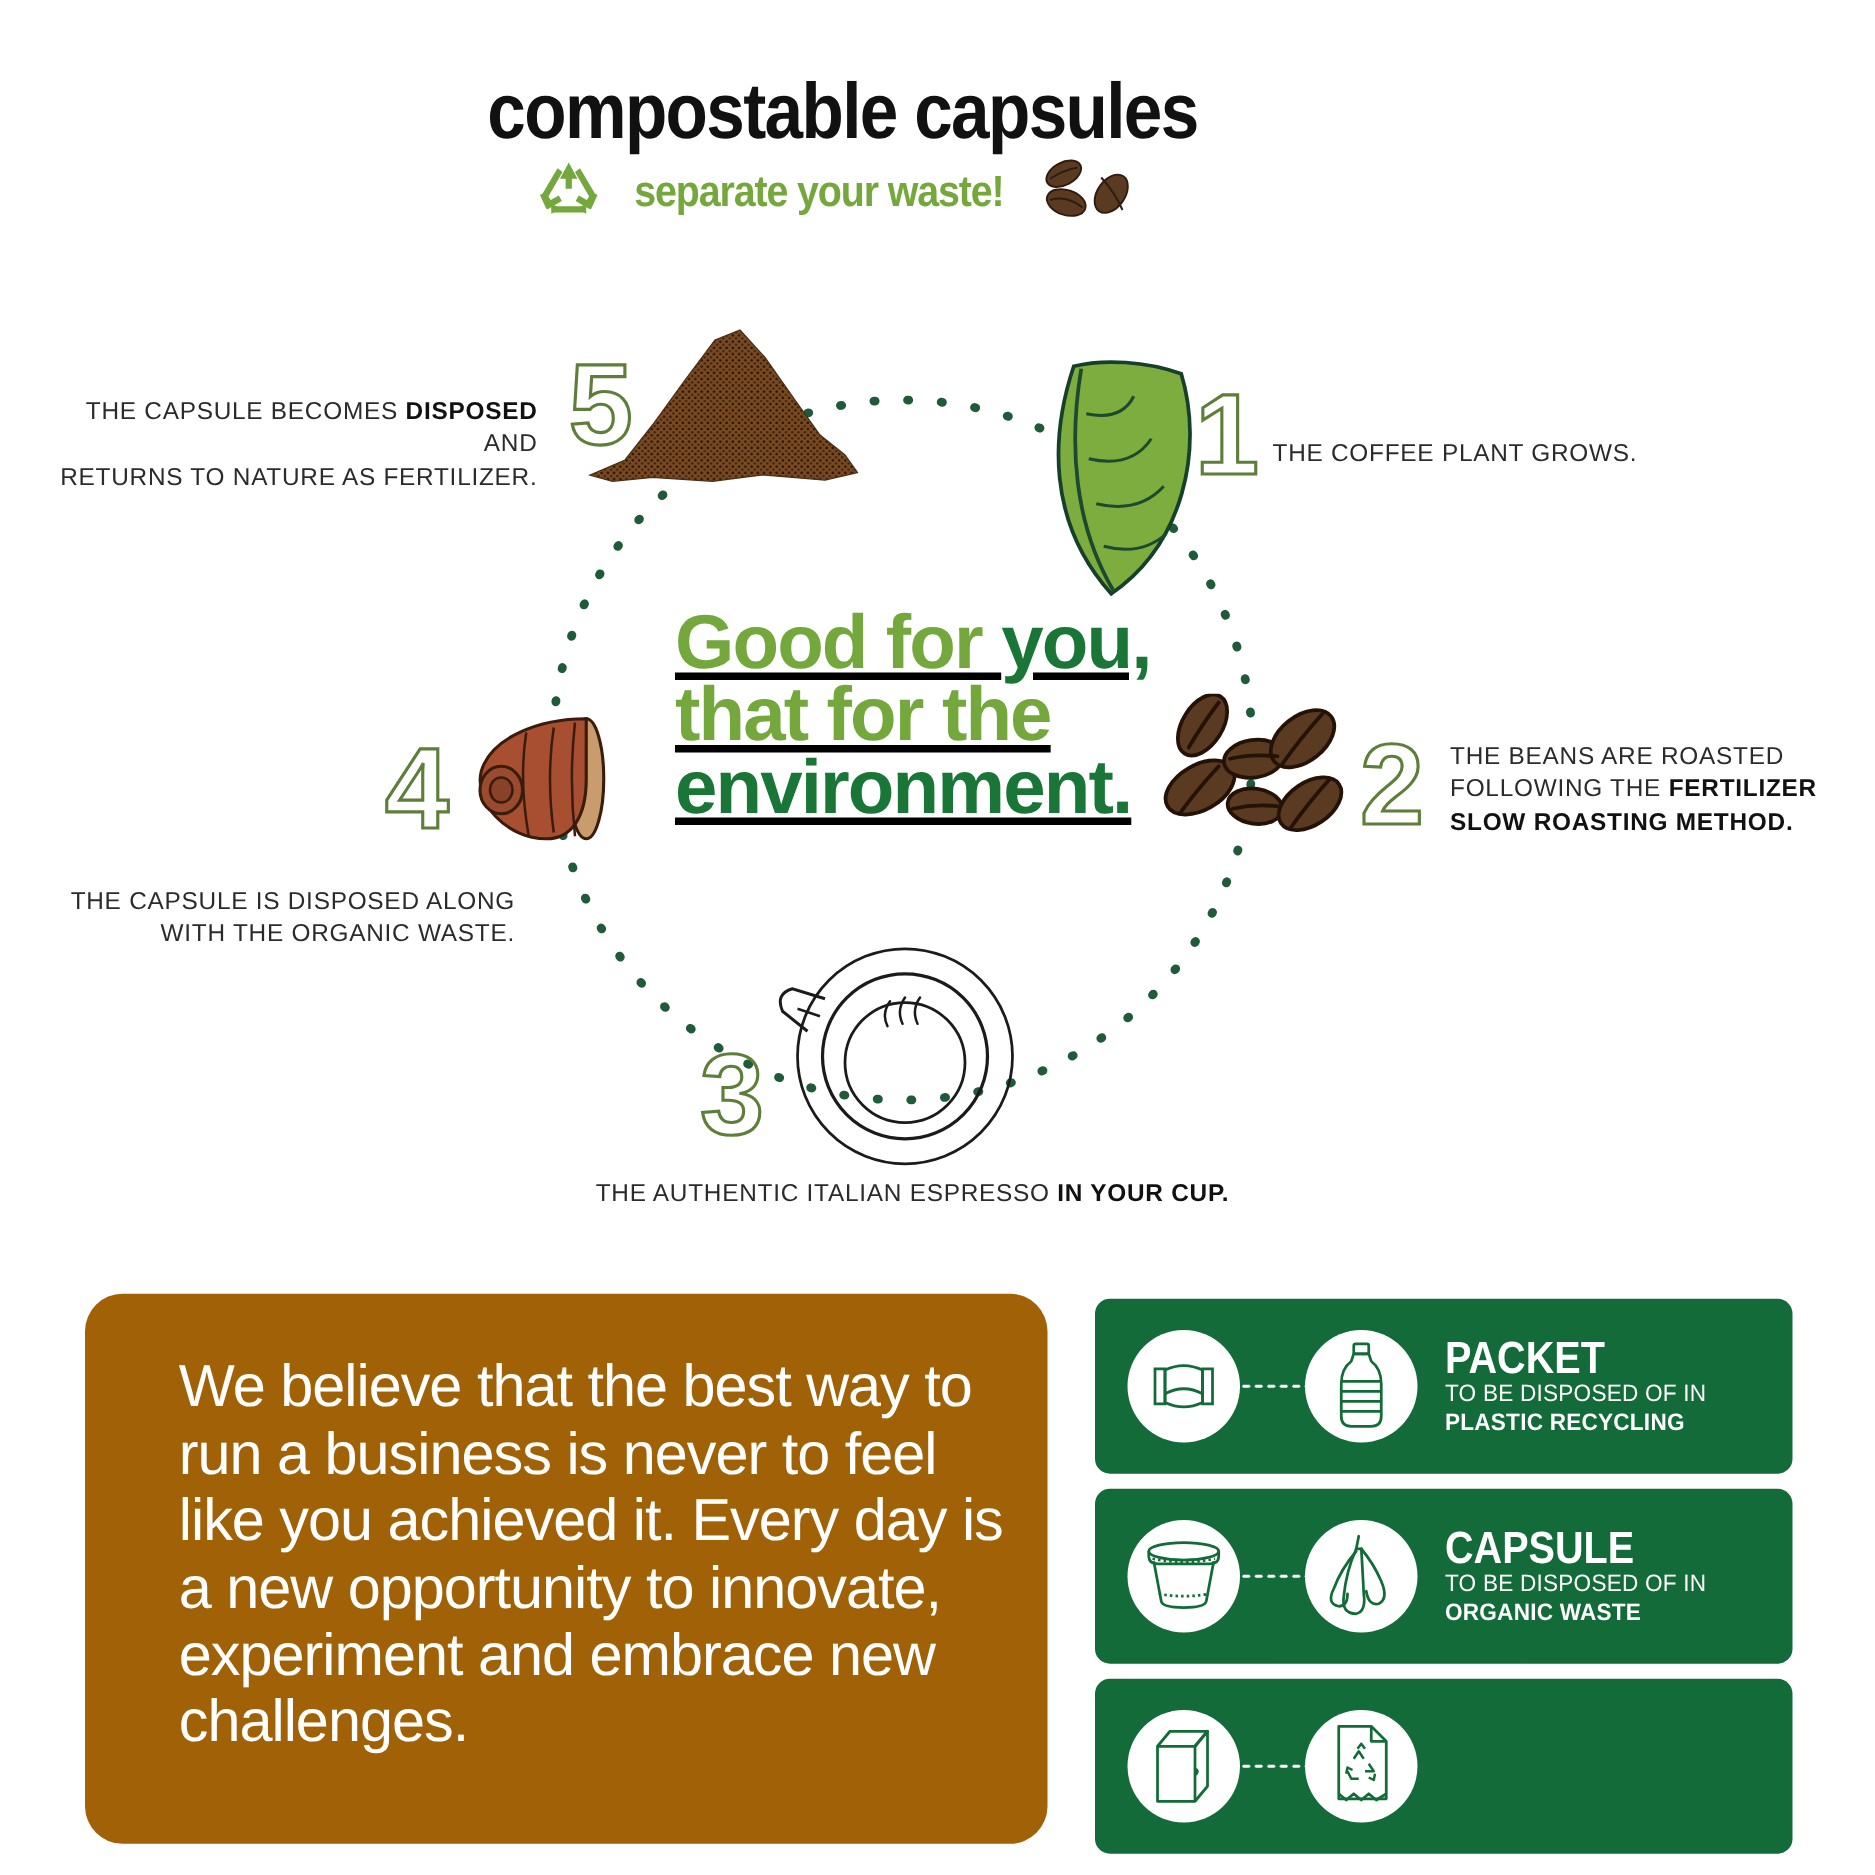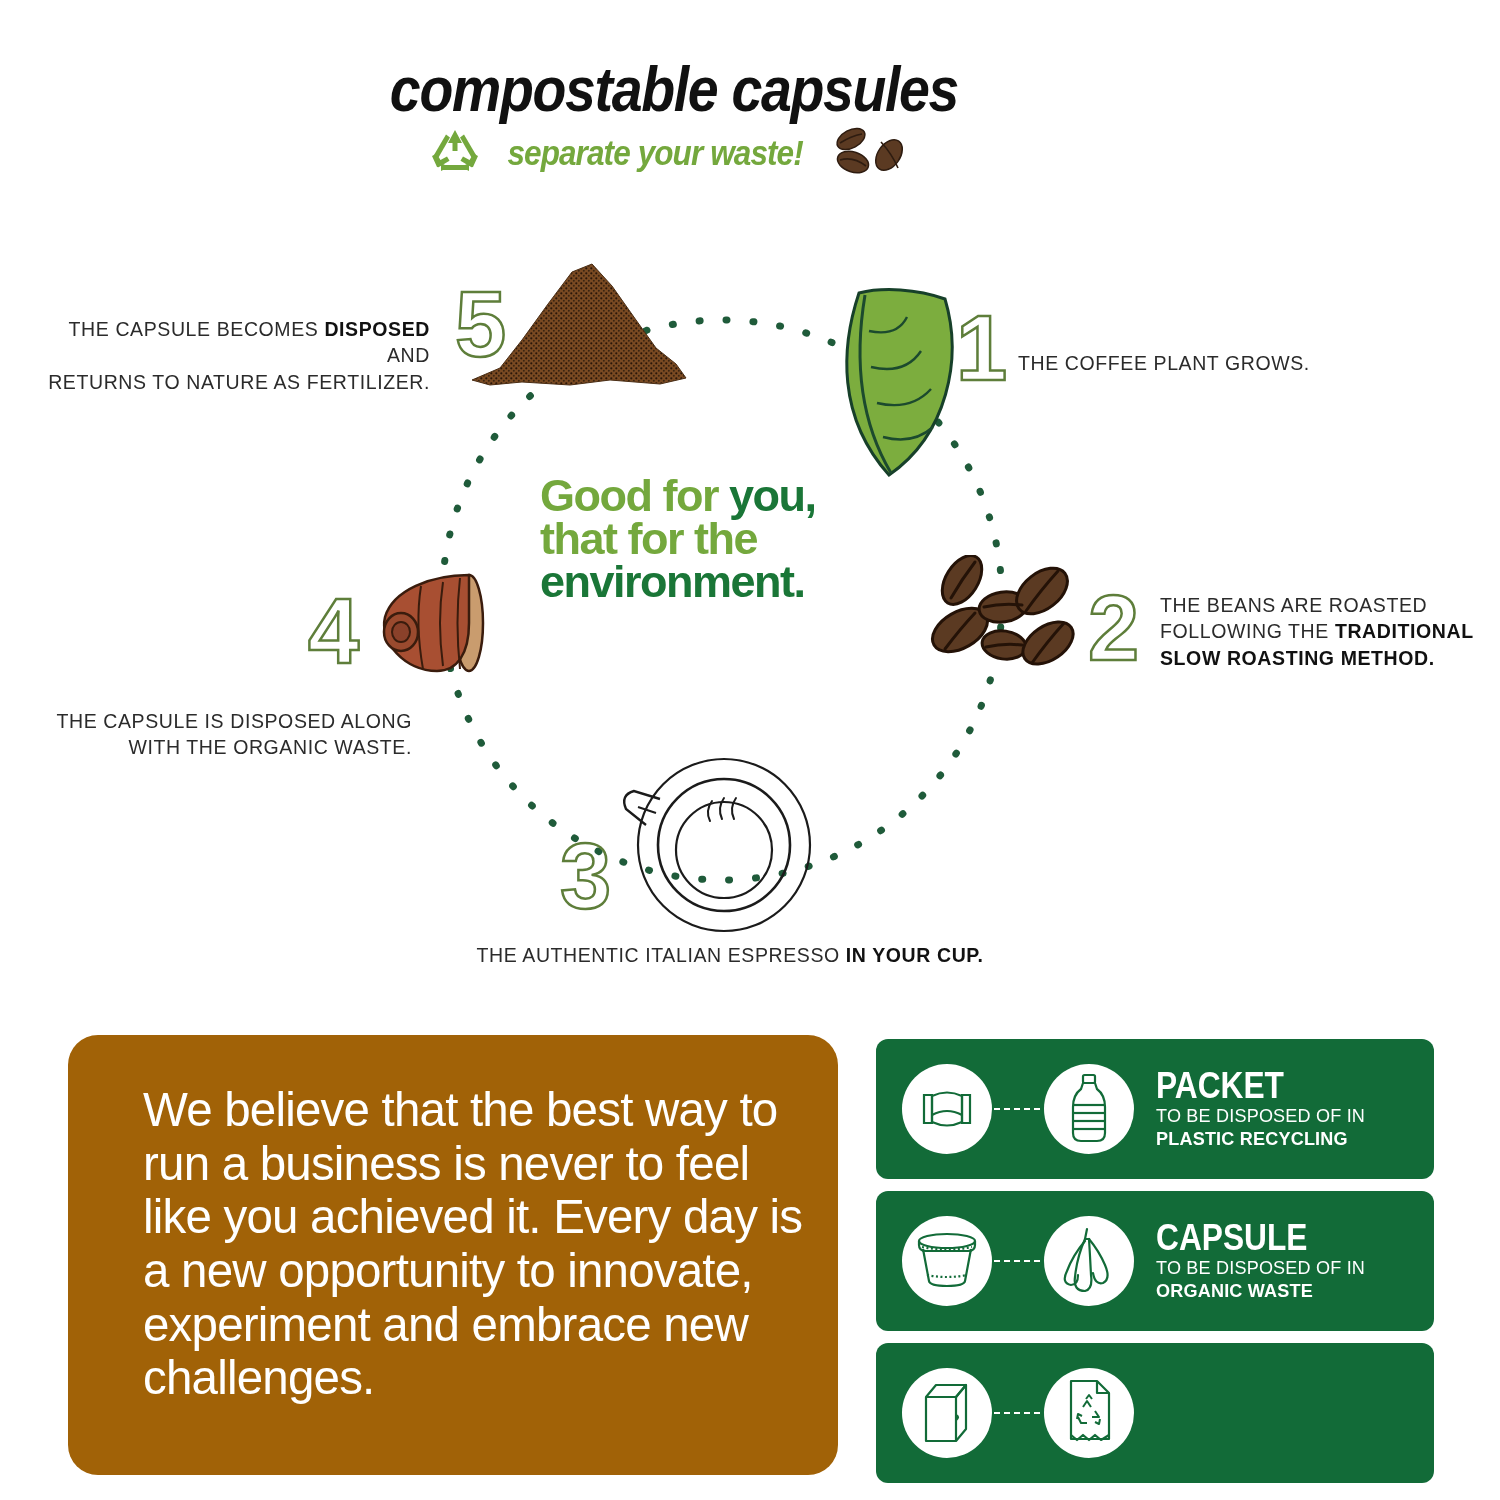--- a/index.html
+++ b/index.html
@@ -5,21 +5,21 @@
   * { margin:0; padding:0; box-sizing:border-box; }
   body {
     width:1500px; height:1500px;
     background:#ffffff;
     font-family:"Liberation Sans", sans-serif;
     position:relative;
     overflow:hidden;
   }
 
   
-  #header { position:absolute; top:58px; left:0; width:1348px; text-align:center;font-style:italic; }
+  #header { position:absolute; top:58px; left:0; width:1348px; text-align:center; }
   #header-title {
     font-family:"Liberation Sans", sans-serif;
     font-size:63px; font-weight:bold; color:#111111;
     letter-spacing:-1.5px;
     transform:scaleX(.88);
     line-height:1;
   }
   #header-sub-row {
     display:flex; align-items:center; justify-content:center;
     gap:10px; margin-top:4px;
@@ -44,23 +44,24 @@
 
   .cap-text {
     position:absolute;
     font-size:19.5px; color:#2b2b2b;
     letter-spacing:.6px; line-height:1.35;
     font-weight:400;
   }
   .cap-text b { font-weight:bold; color:#111; }
 
   #slogan {
-    position:absolute; left:540px; top:245px; width:400px;
-    font-size:45px; font-weight:bold; line-height:.95;
+    position:absolute; left:540px; top:255px; width:400px;
+    font-size:61px; font-weight:bold; line-height:.95;
     letter-spacing:-1.5px;
+    text-decoration:underline;
   }
   .sl-light { color:#74A83D; }
   .sl-dark  { color:#1A7637; }
 
   
   #bottom { position:absolute; top:1035px; left:0; width:1500px; height:465px; }
 
   #quote-card {
     position:absolute; left:68px; top:0;
     width:770px; height:440px;
@@ -194,21 +195,21 @@
         <path d="M45 7 Q32 24 21 43"></path>
         <path d="M45 58 Q30 74 15 94"></path>
         <path d="M54 52 Q72 48 92 50"></path>
         <path d="M56 92 Q74 88 92 90"></path>
         <path d="M128 16 Q110 36 96 56"></path>
         <path d="M134 68 Q116 88 102 108"></path>
       </g>
     </svg>
   </span>
   <div class="step-num" style="left:1088px; top:352px;">2</div>
-  <div class="cap-text" style="left:1160px; top:362px; width:330px;">THE BEANS ARE ROASTED<br>FOLLOWING THE <b>TRADITIONAL</b><br><b>SLOW ROASTING METHOD.</b></div>
+  <div class="cap-text" style="left:1160px; top:362px; width:330px;">THE BEANS ARE ROASTED<br>FOLLOWING THE <b>FERTILIZER</b><br><b>SLOW ROASTING METHOD.</b></div>
 
   <div class="step-num" style="left:308px; top:355px;">4</div>
   <span style="position:absolute;left:365px;top:340px;">
     <svg width="130" height="110" viewBox="0 0 130 110">
       <ellipse cx="104" cy="53" rx="14" ry="48" fill="#C99C6E" stroke="#3a1c0d" stroke-width="2.5"></ellipse>
       <path d="M104 5 C66 5 28 20 20 47 C14 72 40 101 72 101 C92 101 104 84 104 53 Z" fill="#A84F32" stroke="#3a1c0d" stroke-width="2.5"></path>
       <g stroke="#3a1c0d" stroke-width="2" fill="none">
         <path d="M78 12 Q72 52 78 96"></path>
         <path d="M56 16 Q50 54 58 99"></path>
         <path d="M95 8 Q90 52 95 99"></path>

